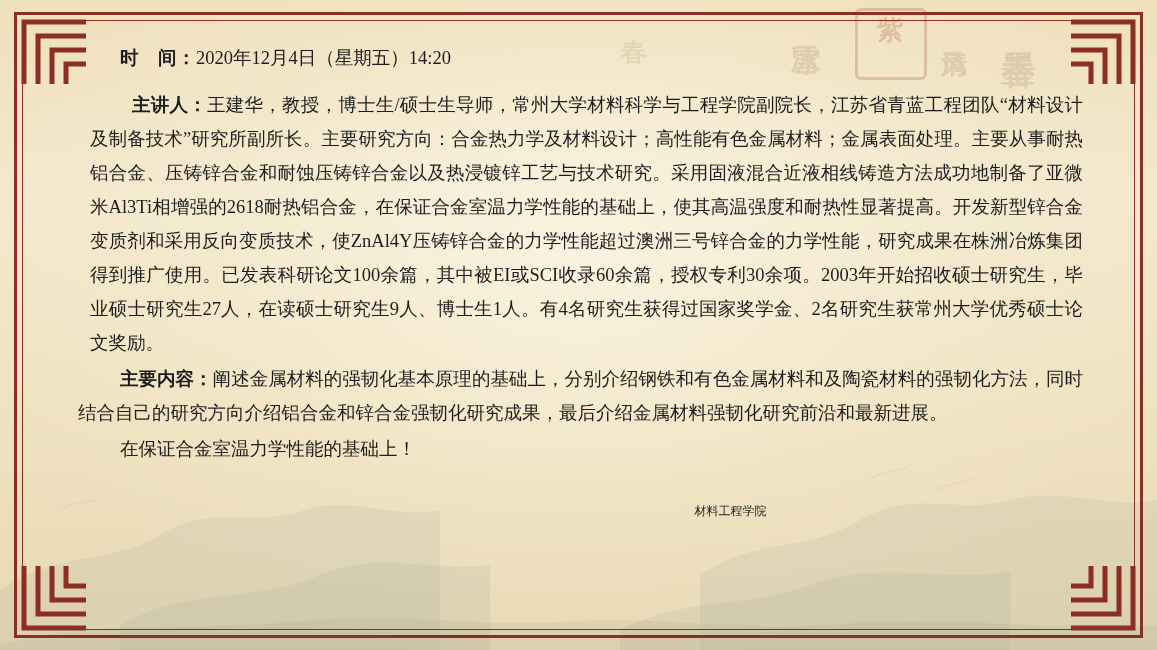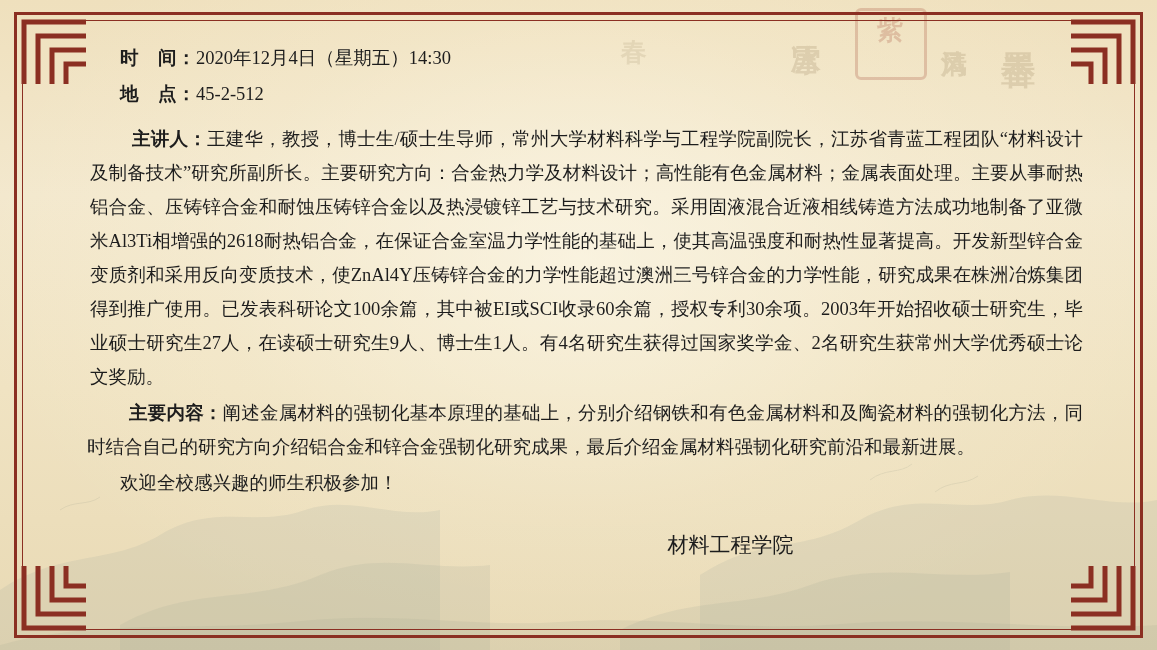--- a/index.html
+++ b/index.html
@@ -103,43 +103,44 @@
 
   .meta-line {
     margin: 0 0 4px 0;
     padding-left: 42px;
     font-size: 18.5px;
     line-height: 32px;
   }
   .meta-label {
     font-weight: bold;
     letter-spacing: 0.5px;
+    font-family: Liberation Mono, monospace;
   }
   .meta-value { }
 
   .para {
     margin: 0;
     text-align: justify;
     text-justify: inter-ideograph;
     text-indent: 42px;
   }
   .para + .para { margin-top: 2px; }
 
   .p-speaker { margin-top: 12px; margin-left: 12px; }
-  .p-content { margin-top: 10px; margin-left: 9px; }
+  .p-content { margin-top: 10px; }
   .p-welcome { margin-top: 8px; }
 
   .lead { font-weight: bold; }
 
   .signature {
     margin-top: 26px;
     text-align: center;
     padding-left: 300px;
     line-height: 38px;
-    font-size: 21px;
+    font-size: 12px;
   }
   .sig-line { display: block; }
 </style>
 </head>
 <body>
 
 <div id="poster">
 
   <div class="watermark wm-col wm-d">春</div>
   <div class="watermark wm-col wm-a">冰雪</div>
@@ -208,35 +209,32 @@
         <path d="M20,68 L20,20 L68,20"></path>
         <path d="M34,68 L34,34 L68,34"></path>
         <path d="M48,68 L48,48 L68,48"></path>
       </g>
     </svg>
   </div>
 
   <div class="content">
 
     <p class="meta-line">
-      <span class="meta-label">时　间：</span><span class="meta-value">2020年12月4日（星期五）14:30</span>
+      <span class="meta-label">时　间：</span><span class="meta-value">2020年12月4日（星期五）14:20</span>
     </p>
 
-    <p class="meta-line">
-      <span class="meta-label">地　点：</span><span class="meta-value">45-2-512</span>
-    </p>
 
     <p class="para p-speaker">
       <span class="lead">主讲人：</span><span>王建华，教授，博士生/硕士生导师，常州大学材料科学与工程学院副院长，江苏省青蓝工程团队“材料设计及制备技术”研究所副所长。主要研究方向：合金热力学及材料设计；高性能有色金属材料；金属表面处理。主要从事耐热铝合金、压铸锌合金和耐蚀压铸锌合金以及热浸镀锌工艺与技术研究。采用固液混合近液相线铸造方法成功地制备了亚微米Al3Ti相增强的2618耐热铝合金，在保证合金室温力学性能的基础上，使其高温强度和耐热性显著提高。开发新型锌合金变质剂和采用反向变质技术，使ZnAl4Y压铸锌合金的力学性能超过澳洲三号锌合金的力学性能，研究成果在株洲冶炼集团得到推广使用。已发表科研论文100余篇，其中被EI或SCI收录60余篇，授权专利30余项。2003年开始招收硕士研究生，毕业硕士研究生27人，在读硕士研究生9人、博士生1人。有4名研究生获得过国家奖学金、2名研究生获常州大学优秀硕士论文奖励。</span>
     </p>
 
     <p class="para p-content">
       <span class="lead">主要内容：</span><span>阐述金属材料的强韧化基本原理的基础上，分别介绍钢铁和有色金属材料和及陶瓷材料的强韧化方法，同时结合自己的研究方向介绍铝合金和锌合金强韧化研究成果，最后介绍金属材料强韧化研究前沿和最新进展。</span>
     </p>
 
-    <p class="para p-welcome">欢迎全校感兴趣的师生积极参加！</p>
+    <p class="para p-welcome">在保证合金室温力学性能的基础上！</p>
 
     <div class="signature">
       <span class="sig-line">材料工程学院</span>
     </div>
 
   </div>
 </div>
 
 </body></html>

